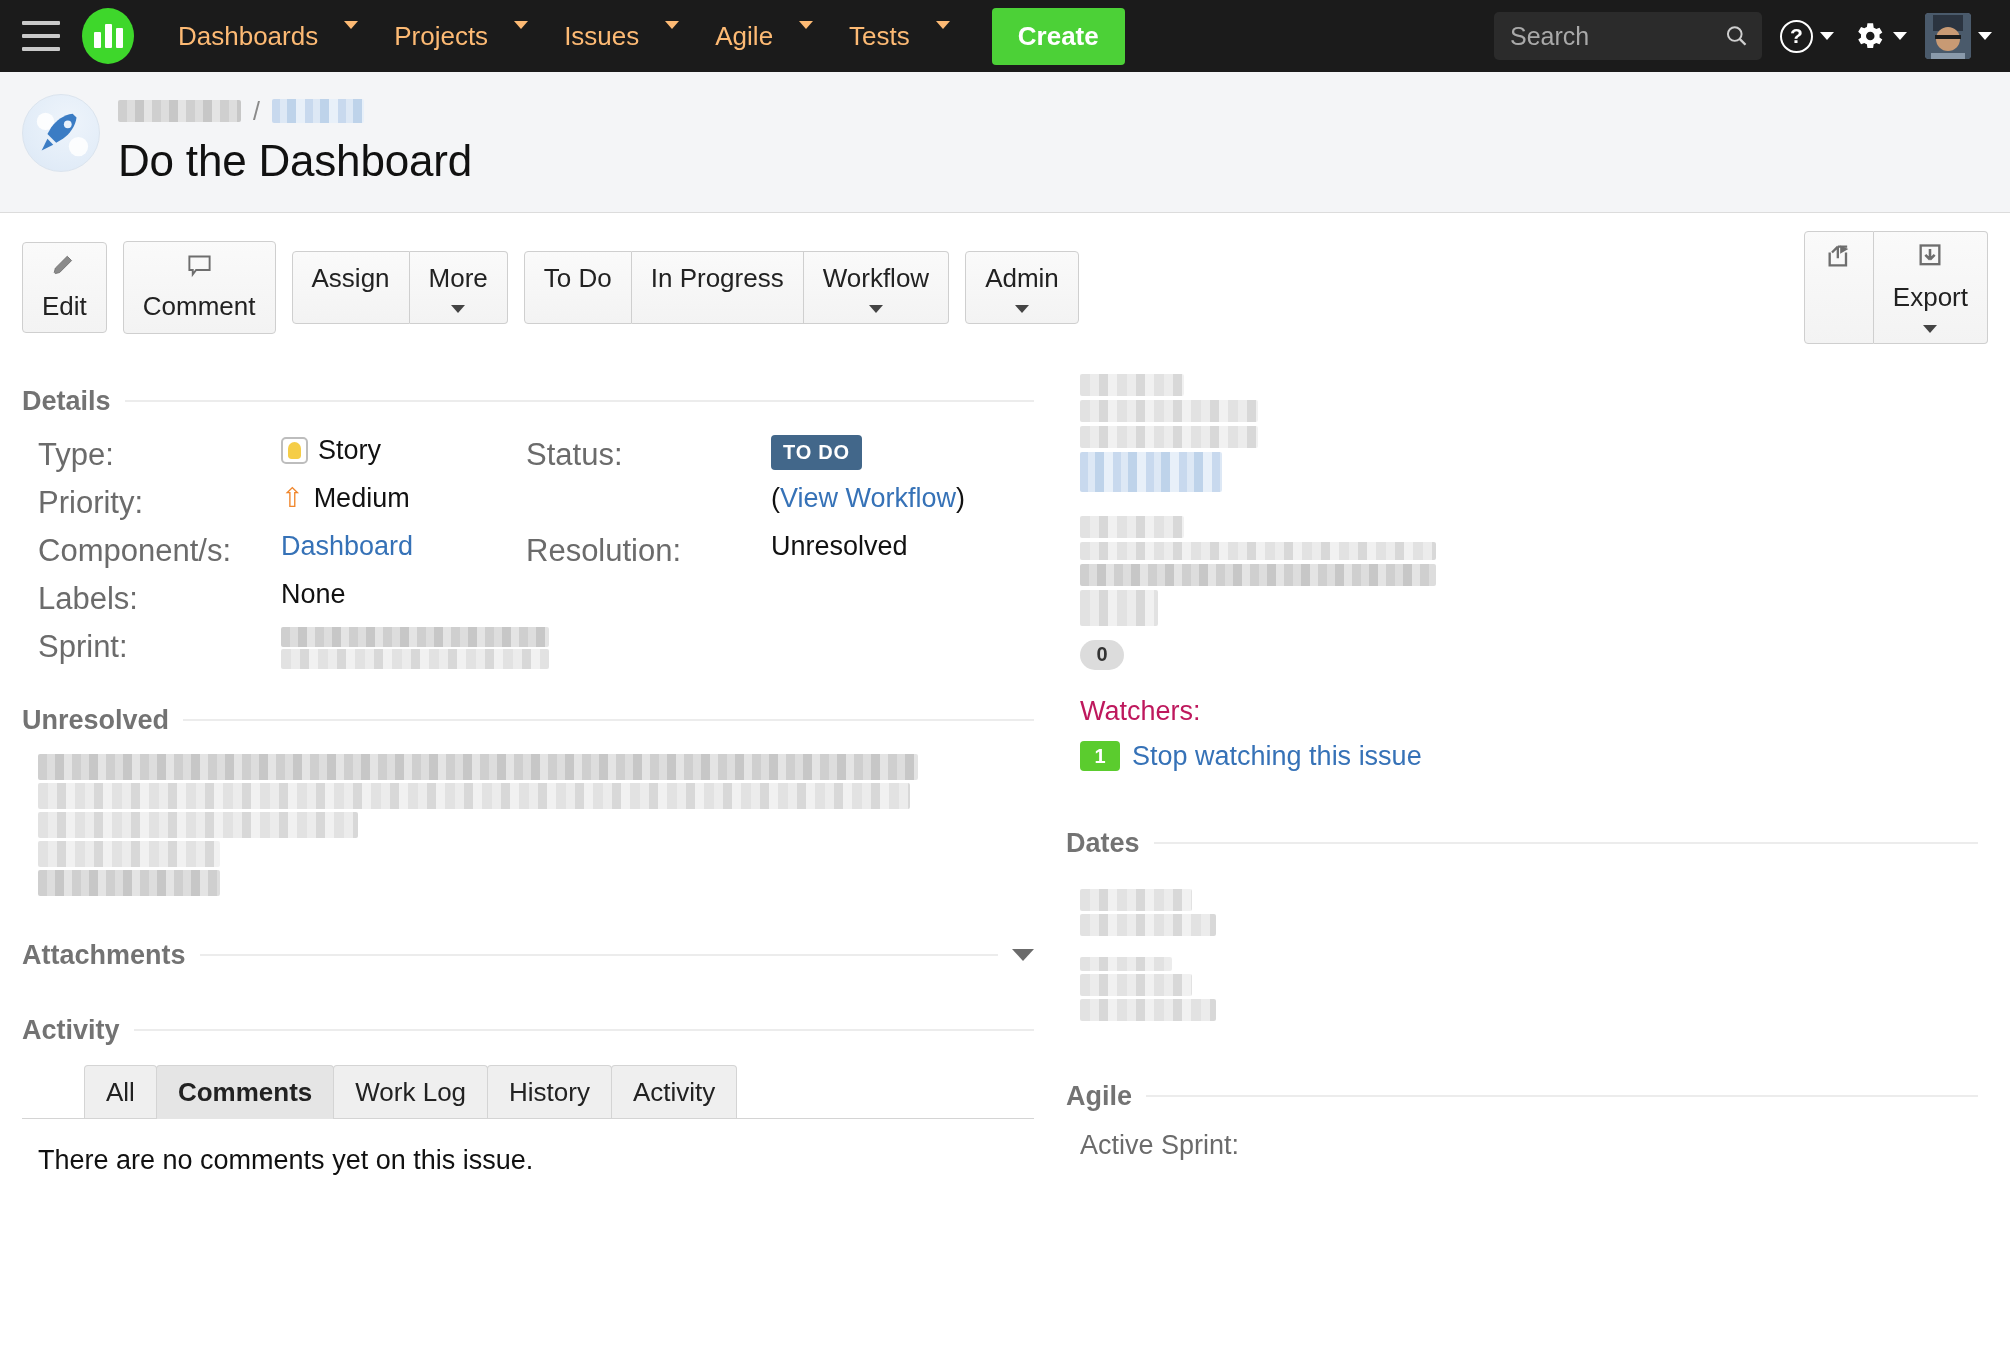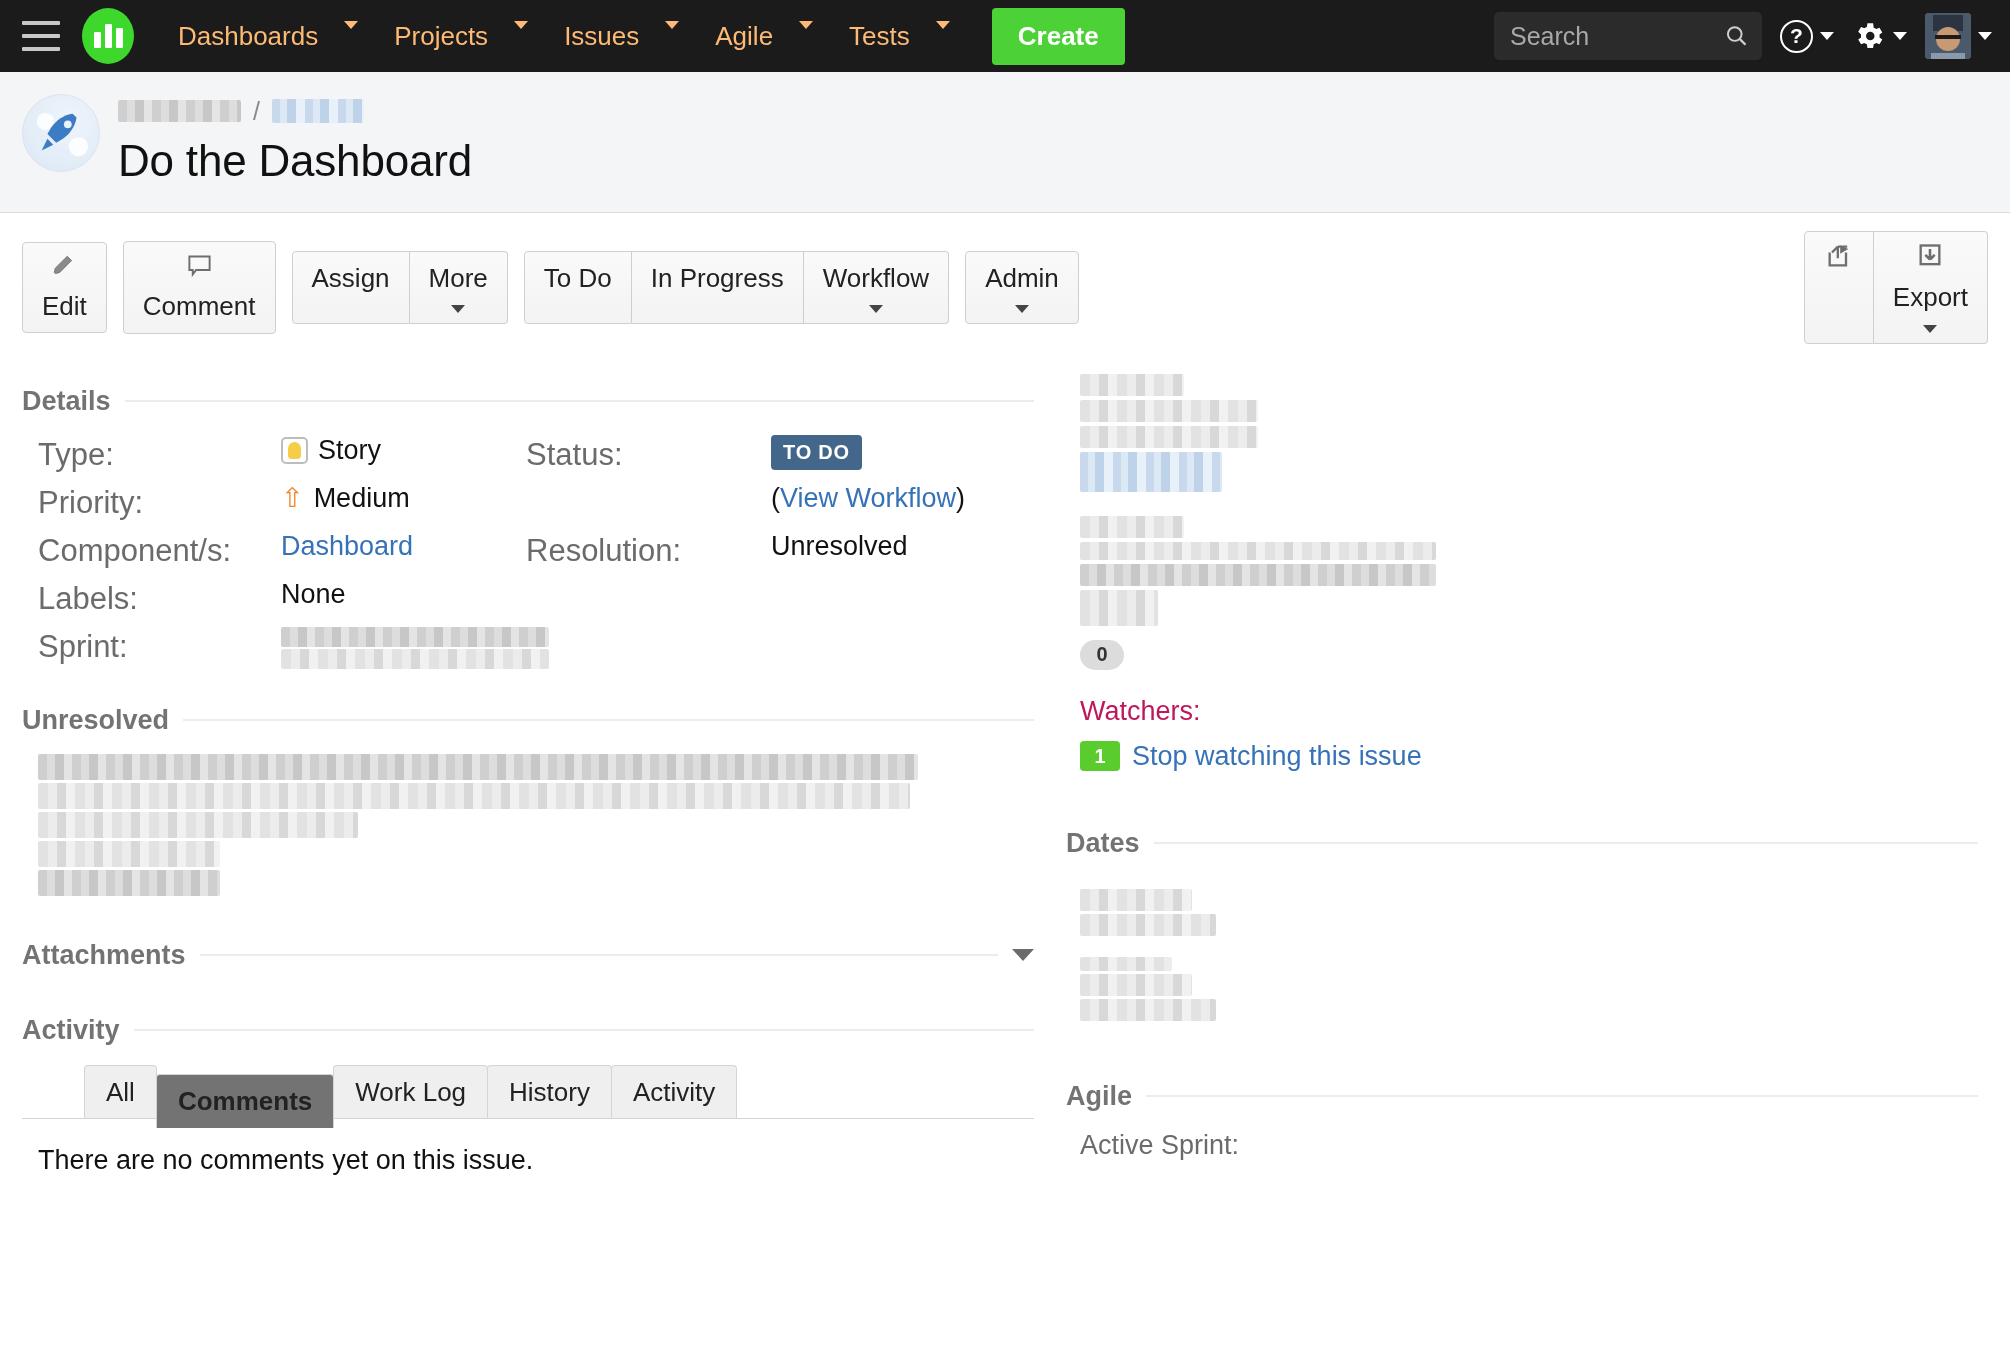--- a/index.html
+++ b/index.html
@@ -130,21 +130,21 @@
     height: 112px; display:flex; align-items:center; justify-content:center; gap:14px;
     font-size: 27px; color:#222;
   }
 
   
   .tabs { display:flex; align-items:flex-end; padding-left: 62px; border-bottom:1px solid #d4d4d4; }
   .tab {
     font-size: 26px; padding: 11px 21px 10px 21px; border:1px solid #d4d4d4; border-bottom:none;
     background:#efefef; color:#222; cursor:pointer; border-radius:4px 4px 0 0; margin-right:-1px;
   }
-  .tab.active { background:#737373; font-weight:bold; position:relative; top:10px; padding-bottom:11px; }
+  .tab.active { background:#e5e5e5; font-weight:bold; position:relative; top:1px; padding-bottom:11px; }
   .activity-empty { font-size:27px; color:#111; padding: 26px 0 0 16px;}
 
   
   .people-block { padding-left: 14px; display:flex; flex-direction:column; gap: 4px;}
   .count-pill {
     background:#dcdcdc; color:#333; font-size:20px; font-weight:bold;
     width:44px;height:30px; border-radius:15px; display:flex;align-items:center;justify-content:center;
     margin-left:14px;
   }
   .green-pill {

